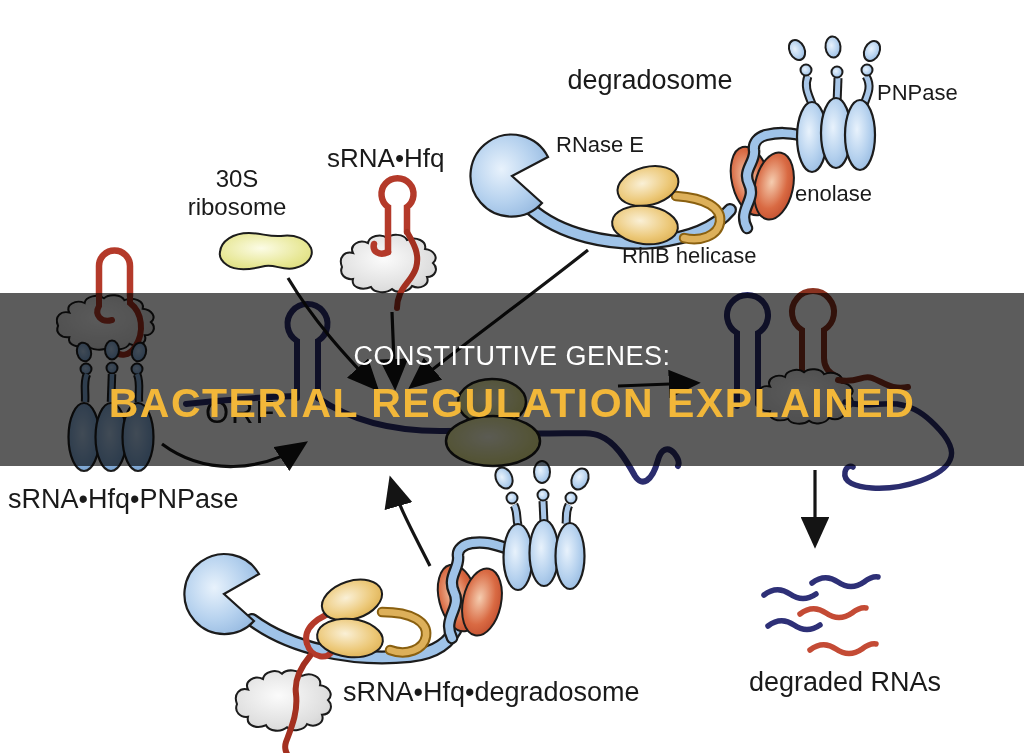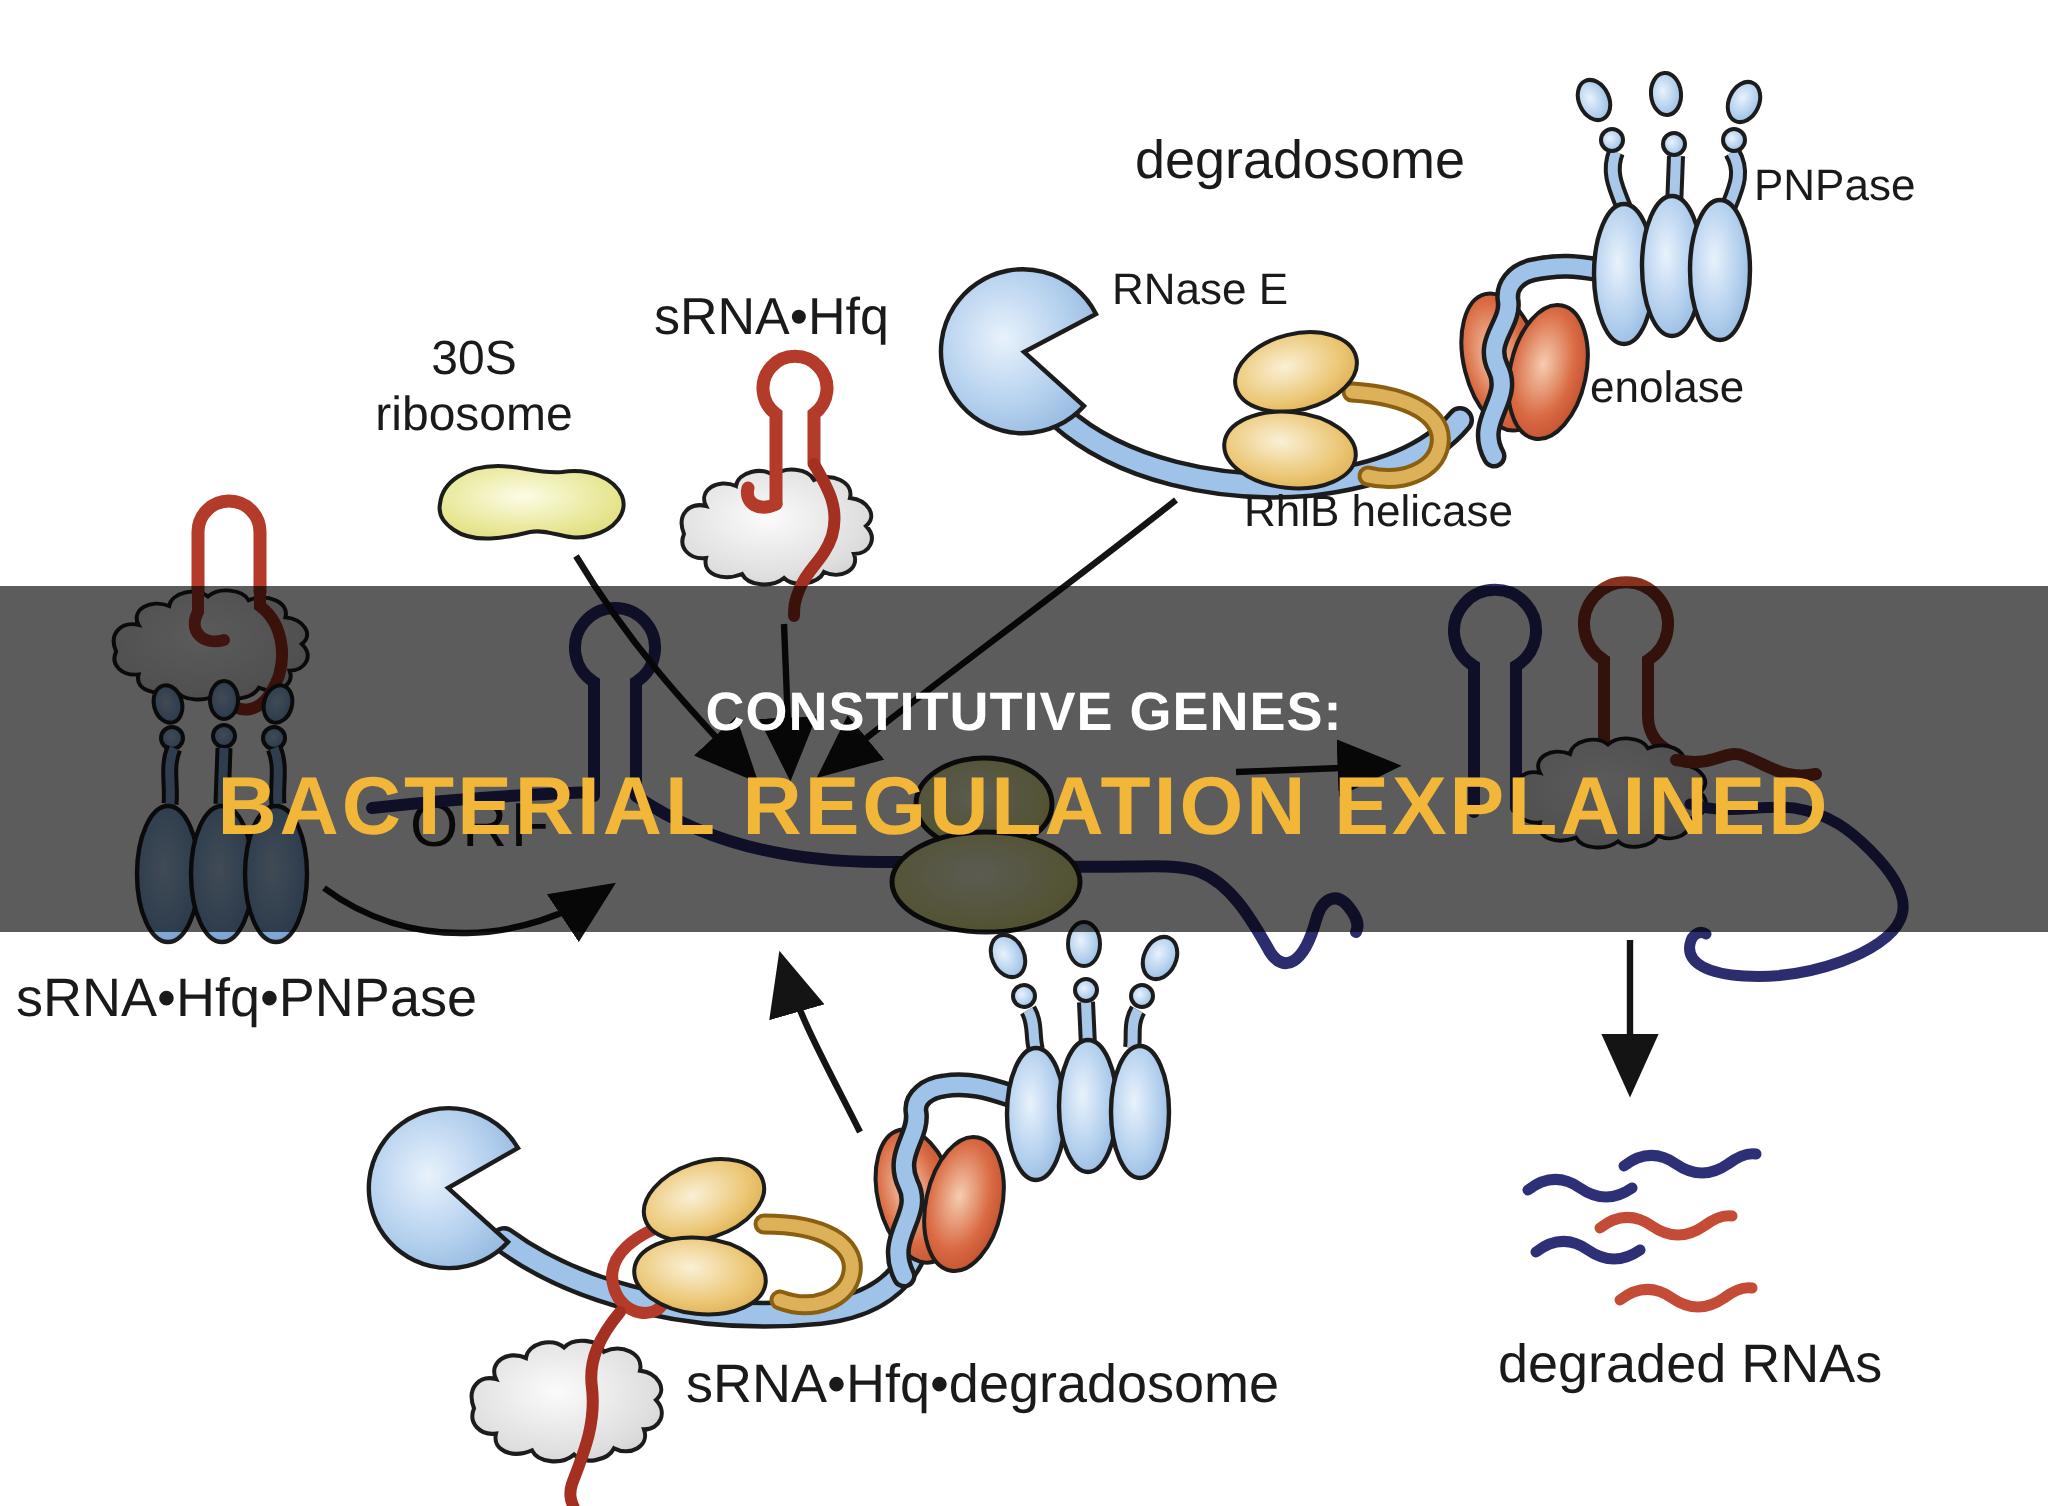--- a/index.html
+++ b/index.html
@@ -21,21 +21,21 @@
     left:0;top:293px;
     width:1024px;height:173px;
     background:rgba(0,0,0,0.64);
   }
   .banner-line1{
     position:absolute;
     left:0;top:342px;width:1024px;
     text-align:center;
     color:#ffffff;
     font-size:27px;
-    font-weight:700;
+    font-weight:400;
     letter-spacing:0.5px;
     line-height:1.1;
   }
   .banner-line2{
     position:absolute;
     left:0;top:381px;width:1024px;
     text-align:center;
     color:#f2b739;
     font-size:41px;
     font-weight:700;

